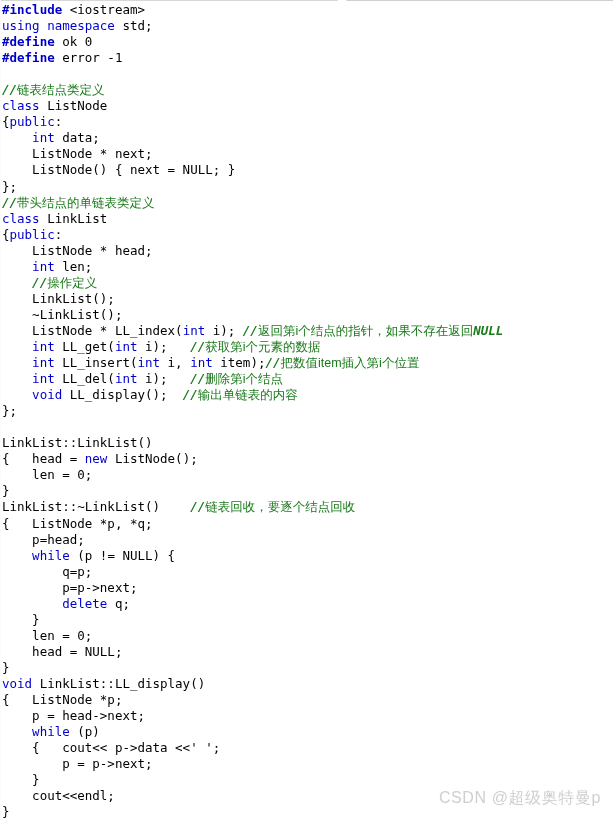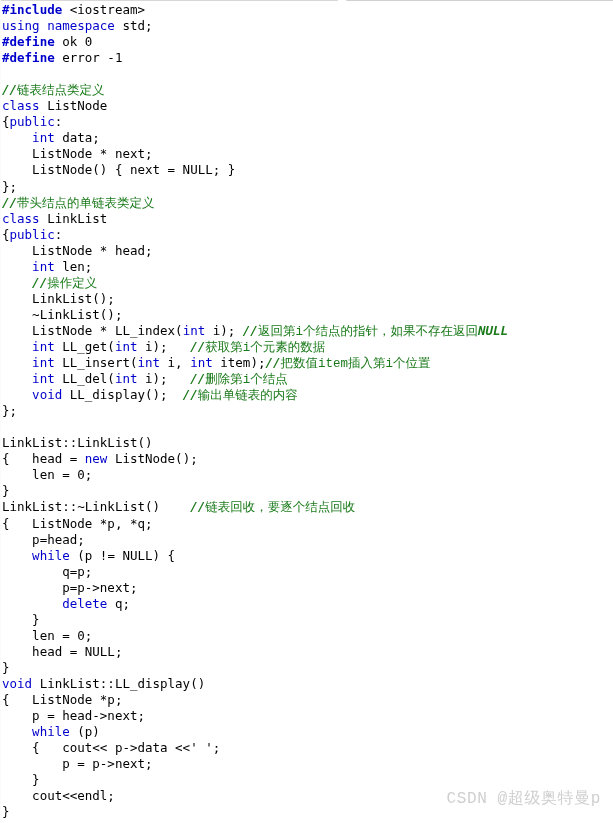--- a/index.html
+++ b/index.html
@@ -54,29 +54,29 @@
     letter-spacing: 0px;
   }
   .ln {
     display: block;
     height: 16.05px;
     white-space: pre;
   }
   .kw   { color: #0000cc; font-weight: normal; }
   .pp   { color: #0000cc; font-weight: bold; }
   .cmt  { color: #1a7a1a; font-style: italic; font-weight: bold; }
-  .cmt-cn { font-family: Liberation Mono, monospace; font-style: normal; font-weight: normal; text-align: center; }
+  .cmt-cn { font-family: Liberation Sans, sans-serif; font-style: normal; font-weight: normal; text-align: center; }
   .plain { color: #000000; }
 
   #watermark {
     position: absolute;
     right: 12px;
     bottom: 14px;
     color: #cfcfcf;
-    font-family: Liberation Mono, monospace;
+    font-family: Liberation Sans, sans-serif;
     font-size: 16px;
     letter-spacing: 0.6px;
     white-space: pre;
     user-select: none;
   }
 </style>
 </head>
 <body>
 
 <div id="code-surface">

